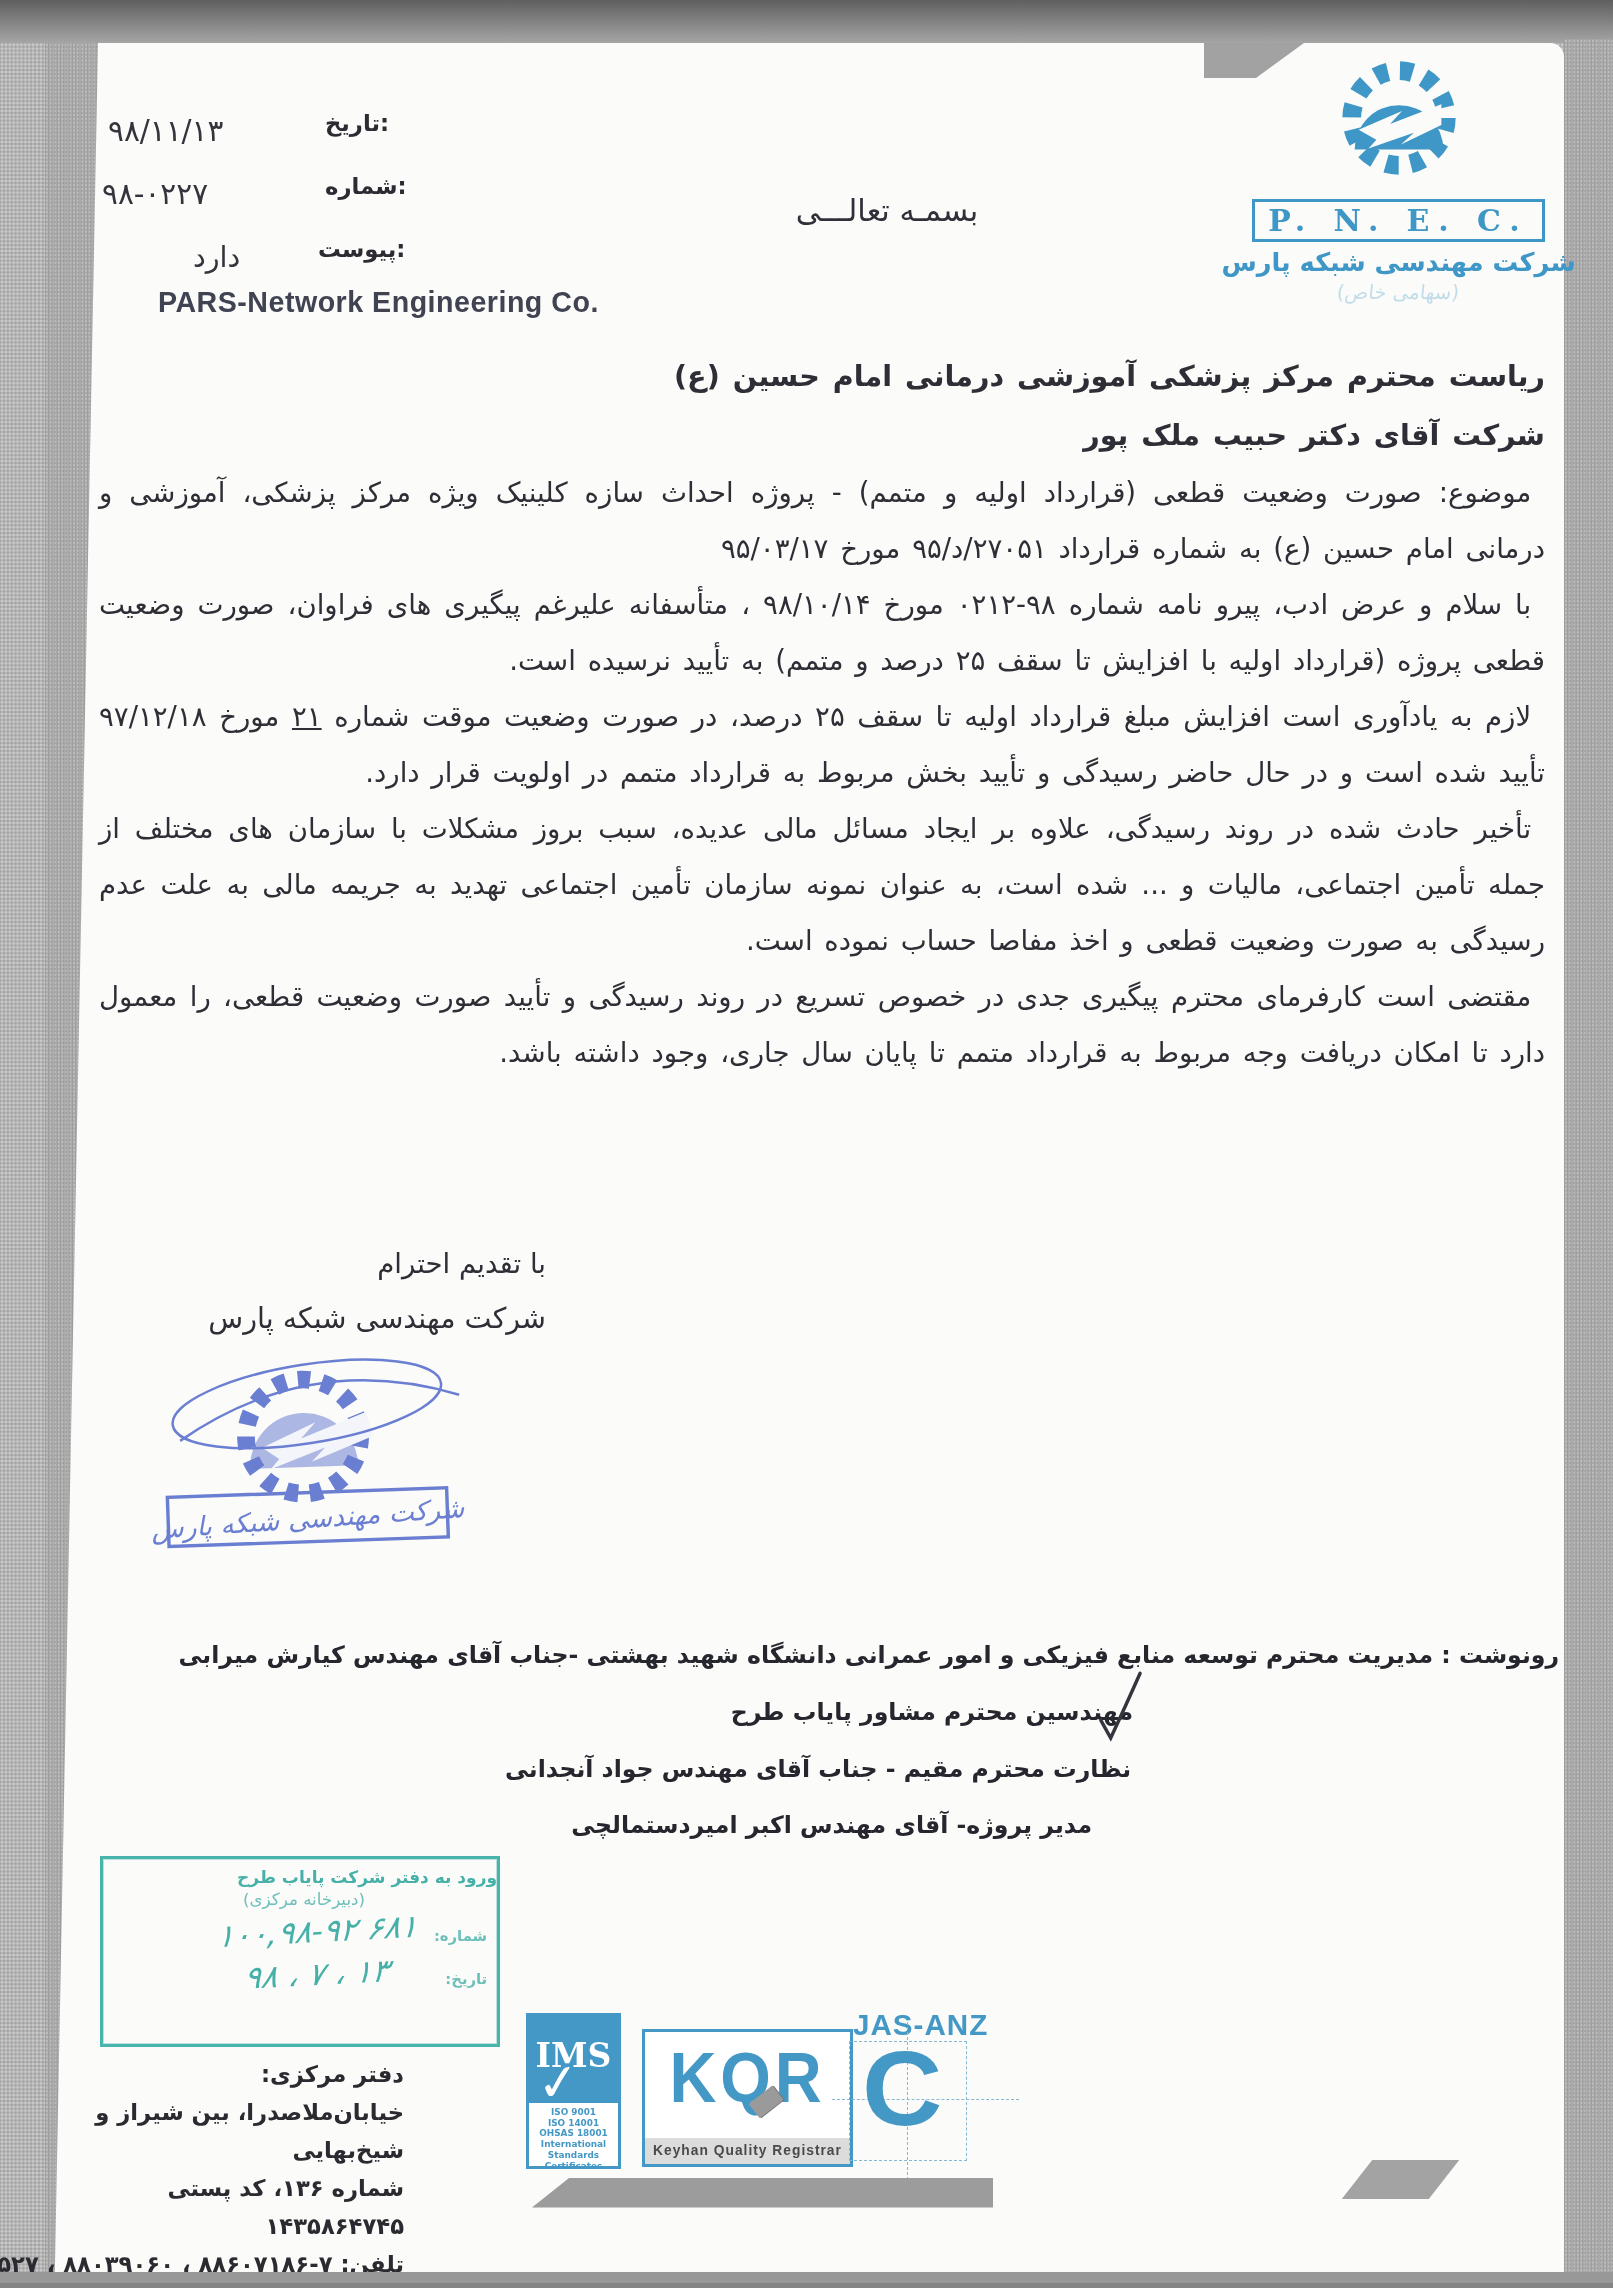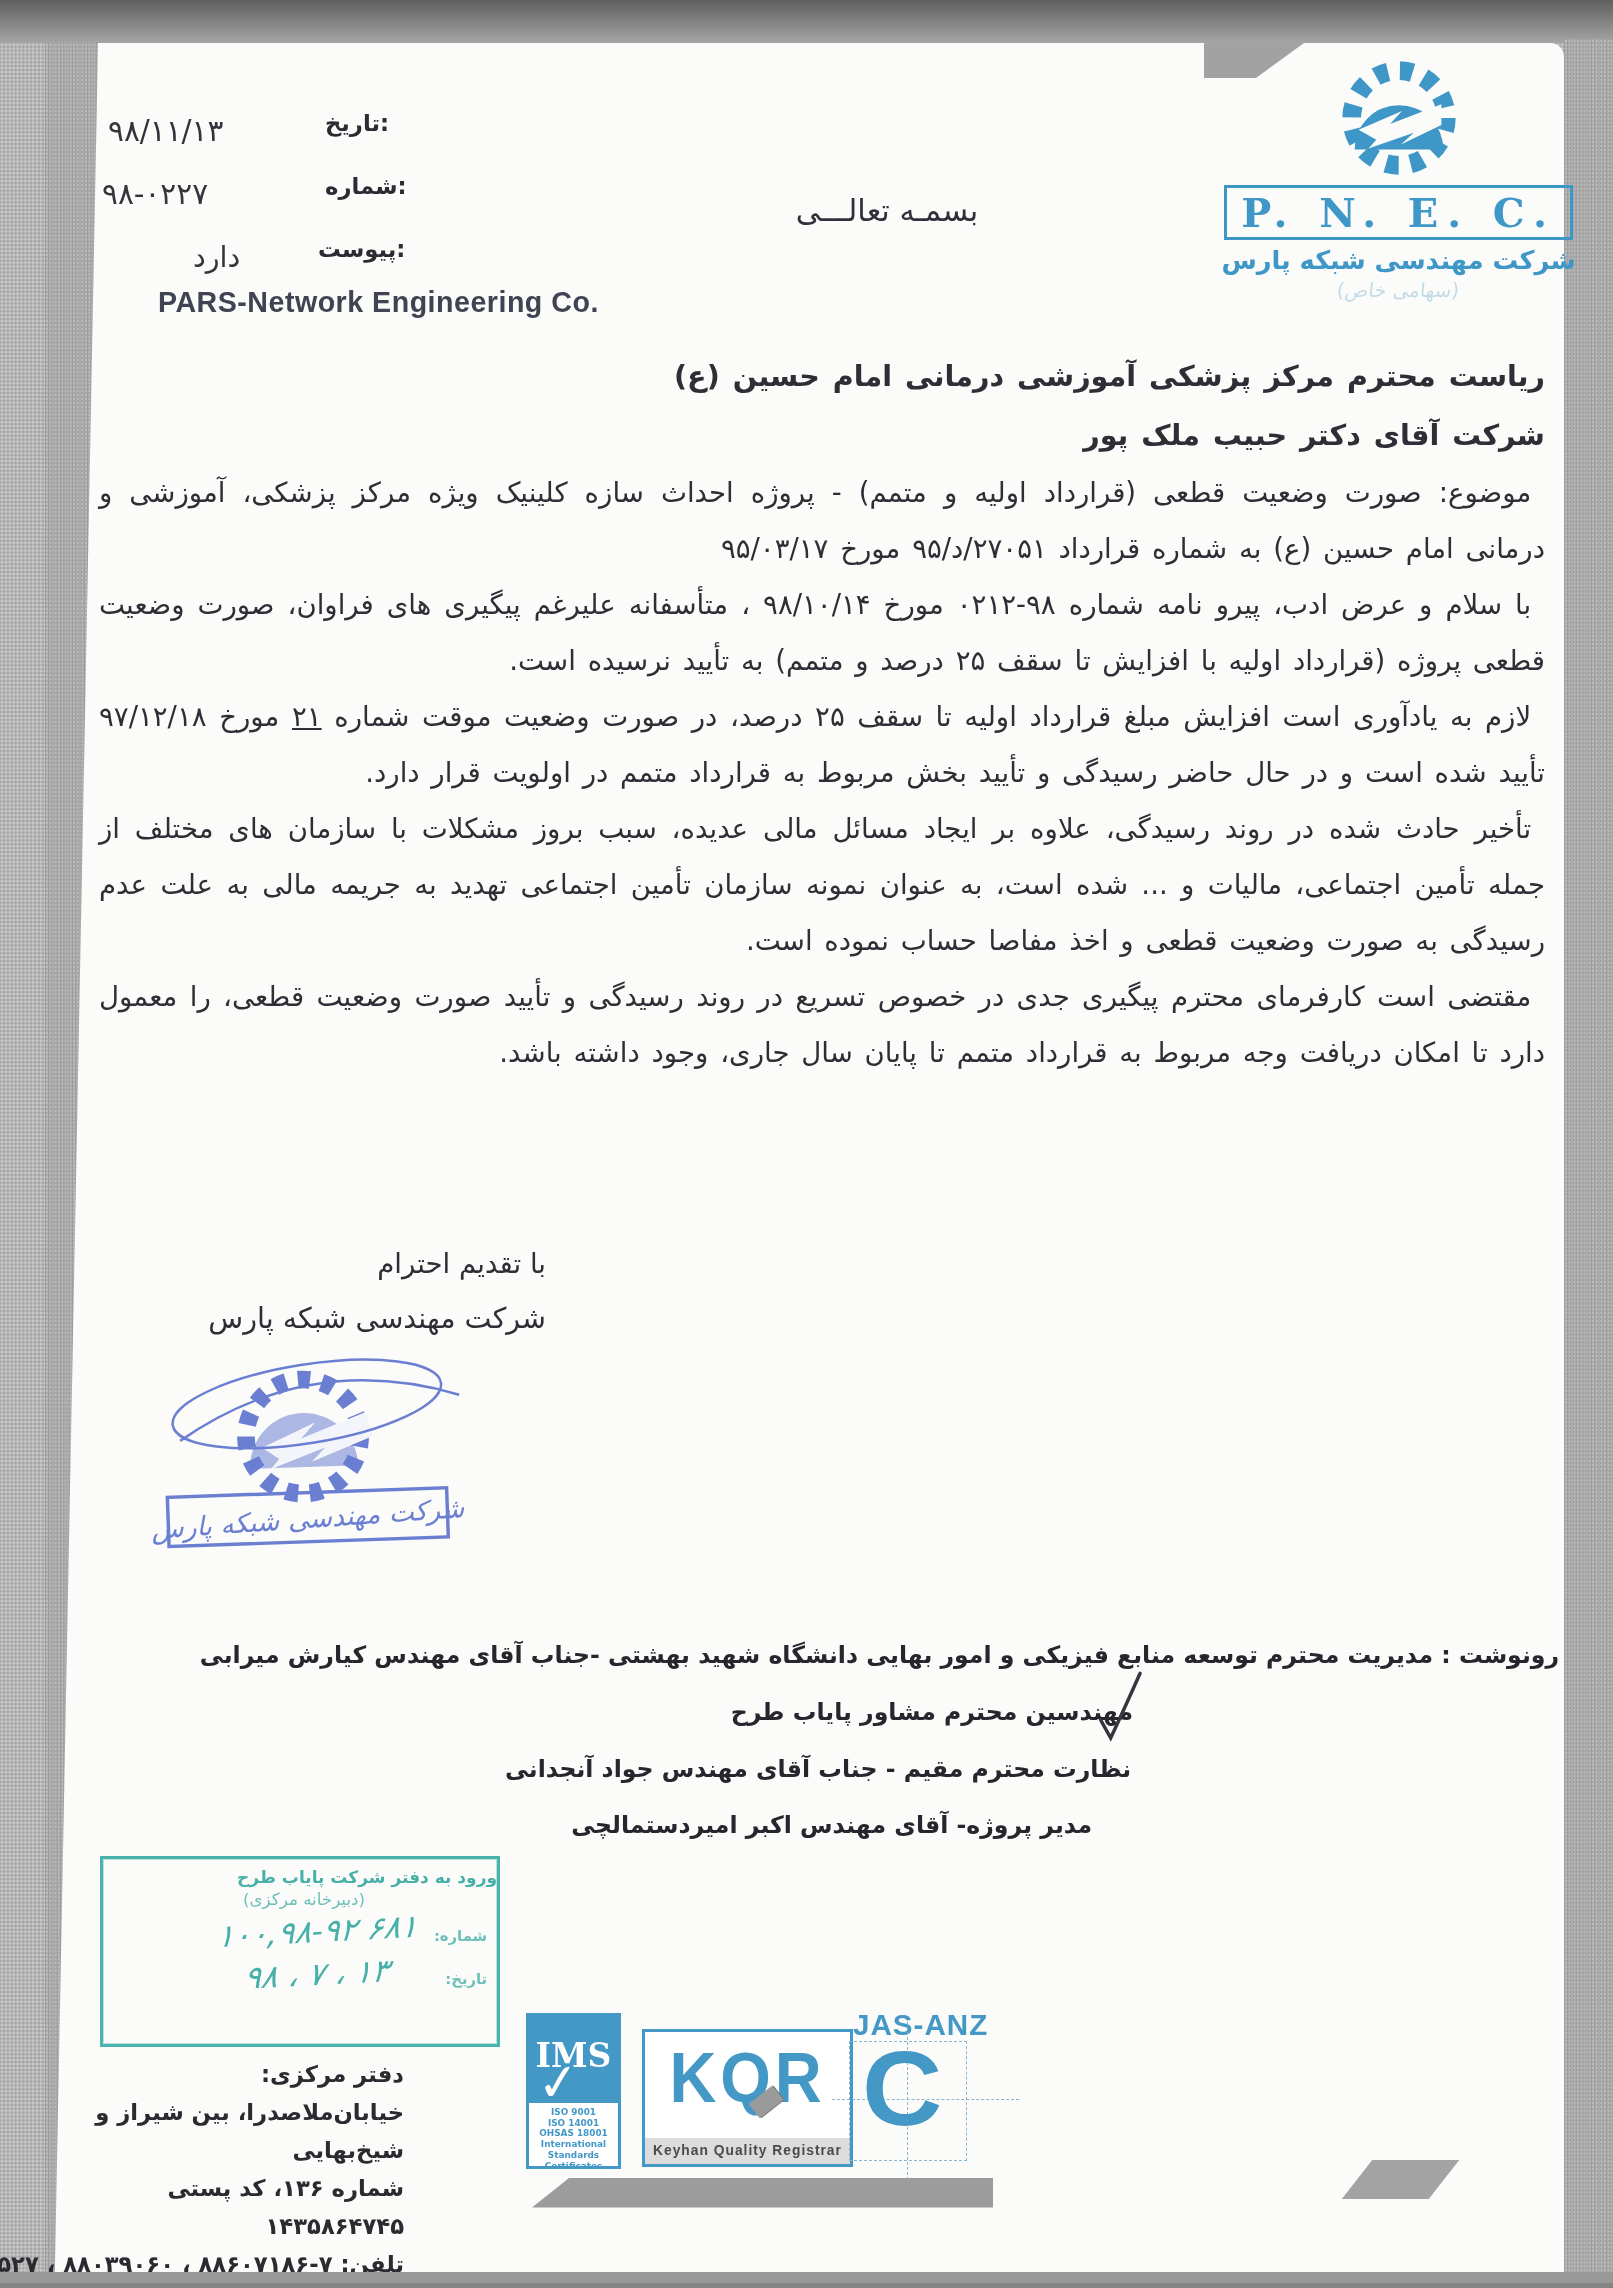--- a/index.html
+++ b/index.html
@@ -36,22 +36,22 @@
   .bottom-strip{position:absolute;left:0;top:2272px;width:1614px;height:16.7px;background:#989898;}
   .bottom-edge{position:absolute;left:0;top:2283px;width:1614px;height:4.9px;background:#848484;}
 
   
   .fld-label{position:absolute;font-weight:bold;font-size:22.7px;color:#2b2b33;}
   .fld-value{position:absolute;font-size:29.6px;color:#34343c;}
   .basmala{position:absolute;left:690px;top:193px;width:394px;text-align:center;
     font-size:30.5px;color:#30303a;}
   .logo-wrap{position:absolute;left:1243px;top:51px;width:311px;display:flex;
     flex-direction:column;align-items:center;}
-  .logo-acronym{display:inline-block;border:3.9px solid #3e97c6;padding:1px 13.8px;margin-top:2px;
-    font-family:"DejaVu Serif",serif;font-weight:bold;font-size:40px;letter-spacing:8.9px;
+  .logo-acronym{display:inline-block;border:3.9px solid #3e97c6;padding:1px 13.8px;margin-top:16px;
+    font-family:"DejaVu Serif",serif;font-weight:bold;font-size:30px;letter-spacing:8.9px;
     color:#3e97c6;white-space:nowrap;}
   .logo-fa{font-weight:bold;font-size:25.6px;color:#3e97c6;margin-top:4.9px;white-space:nowrap;}
   .logo-sub{font-size:19.7px;color:#3e97c6;opacity:.30;margin-top:3.9px;transform:skewX(-6deg);}
   .company-en{position:absolute;left:158px;top:286px;font-family:"Liberation Sans",sans-serif;
     font-weight:bold;font-size:28.6px;color:#3f4352;letter-spacing:0.5px;}
 
   
   .body-block{position:absolute;left:99px;top:347px;width:1446px;direction:rtl;
     color:#2e2e36;font-size:27.6px;line-height:56px;text-align:justify;word-spacing:3px;}
   .to-line{font-weight:bold;font-size:28.6px;line-height:59px;text-align:right;}
@@ -165,21 +165,21 @@
       <circle cx="160" cy="95" r="58" fill="none" stroke-width="18" stroke-dasharray="12.5 12"></circle>
       <path d="M105,126 A55,55 0 0 1 215,126 Z" fill="rgba(74,99,200,0.55)" stroke="none"></path>
       <path d="M225,72 L158,97 L173,81 L118,105 L135,117 L126,127 L182,107 L168,121 L231,97 Z" fill="#f2f3fc" stroke="none"></path>
       <ellipse cx="165" cy="62" rx="138" ry="40" fill="none" stroke-width="2.5" transform="rotate(-7 165 62)"></ellipse>
       <path d="M35,95 Q170,8 320,58" fill="none" stroke-width="2.5"></path>
       <rect x="20" y="152" width="284" height="50" fill="none" stroke-width="3.5"></rect>
       <text x="162" y="188" text-anchor="middle" font-size="27" font-style="italic" fill="#4a63c8" stroke="none" transform="rotate(-2 162 188)">شرکت مهندسی شبکه پارس</text>
     </g>
   </svg>
 
-  <div class="cc-line" style="right:55px;top:1641px;">رونوشت : مدیریت محترم توسعه منابع فیزیکی و امور بهایی دانشگاه شهید بهشتی -جناب آقای مهندس کیارش میرابی</div>
+  <div class="cc-line" style="right:55px;top:1641px;">رونوشت : مدیریت محترم توسعه منابع فیزیکی و امور عمرانی دانشگاه شهید بهشتی -جناب آقای مهندس کیارش میرابی</div>
   <div class="cc-line" style="right:481px;top:1698px;">مهندسین محترم مشاور پایاب طرح</div>
   <div class="cc-line" style="right:483px;top:1755px;">نظارت محترم مقیم - جناب آقای مهندس جواد آنجدانی</div>
   <div class="cc-line" style="right:522px;top:1811px;">مدیر پروژه- آقای مهندس اکبر امیردستمالچی</div>
   <svg class="cc-check" width="51" height="87" viewBox="0 0 52 88">
     <path d="M6,52 L16,70 Q30,40 46,4" fill="none" stroke="#35353d" stroke-width="3.5" stroke-linecap="round"></path>
   </svg>
 
   <div class="entry-stamp">
     <div class="es-title">ورود به دفتر شرکت پایاب طرح</div>
     <div class="es-sub">(دبیرخانه مرکزی)</div>

